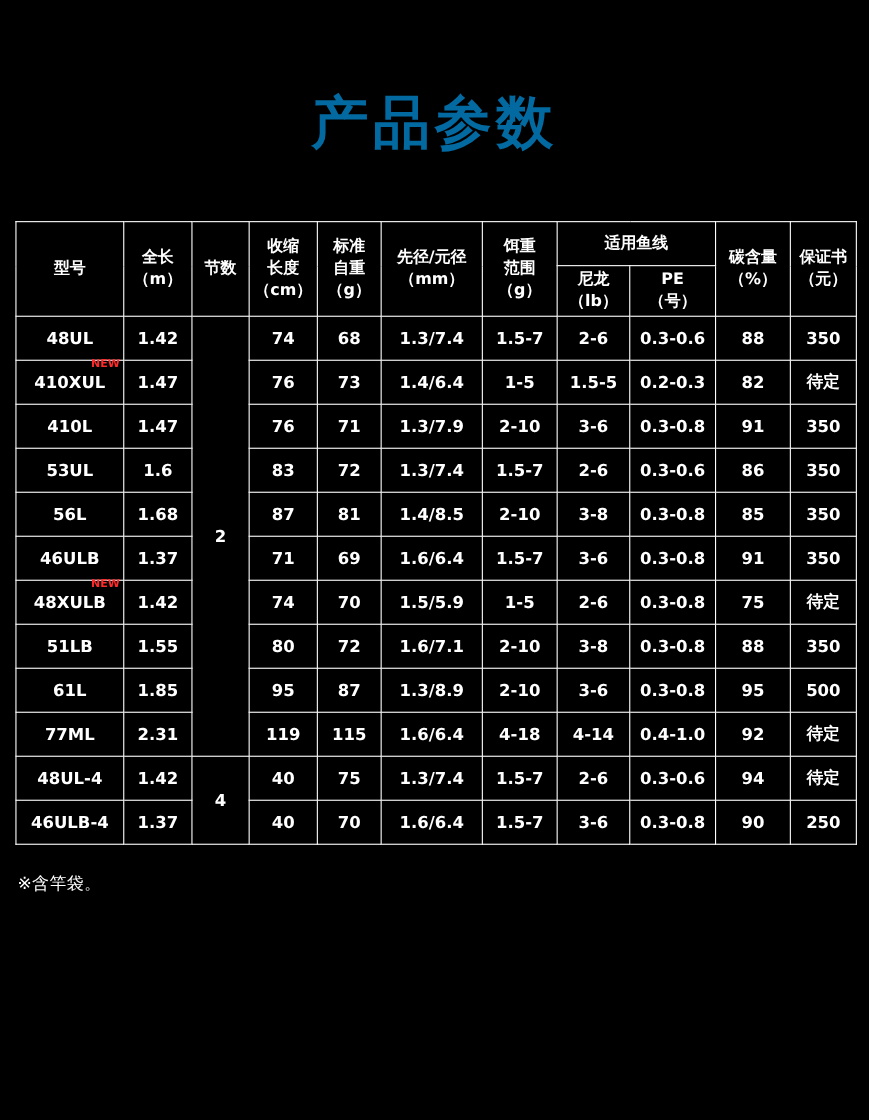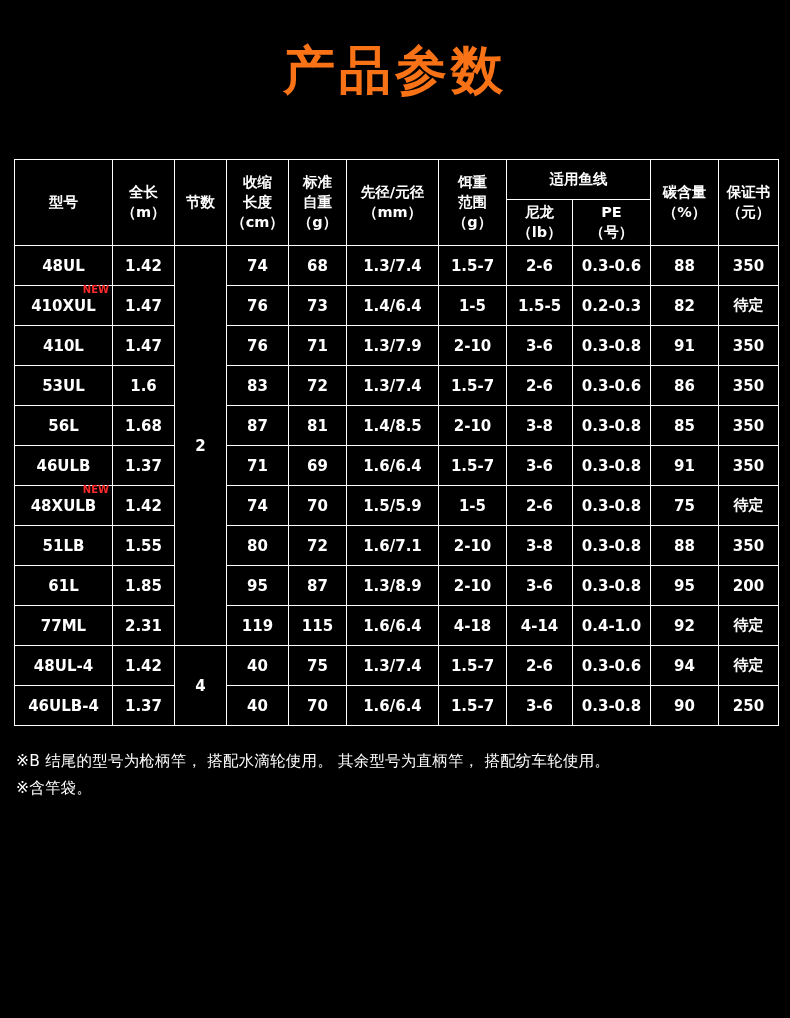--- a/index.html
+++ b/index.html
@@ -14,23 +14,23 @@
     position: relative;
     font-family: "DejaVu Sans", "Liberation Sans", sans-serif;
     color: #ffffff;
     overflow: hidden;
   }
   .page-title {
     text-align: center;
     font-size: 52px;
     font-weight: bold;
     letter-spacing: 4px;
-    padding-top: 42px;
+    padding-top: 84px;
     line-height: 1.1;
-    color: #f97316;
+    color: #0369a1;
   }
   .table-wrap {
     margin: 60px 14px 0 14px;
   }
   table.spec {
     border-collapse: collapse;
     width: 762px;
     table-layout: fixed;
   }
   table.spec th, table.spec td {
@@ -261,21 +261,21 @@
         <tr>
           <td class="model">61L</td>
           <td class="num">1.85</td>
           <td class="num">95</td>
           <td class="num">87</td>
           <td class="num">1.3/8.9</td>
           <td class="num">2-10</td>
           <td class="num">3-6</td>
           <td class="num">0.3-0.8</td>
           <td class="num">95</td>
-          <td class="num">200</td>
+          <td class="num">500</td>
         </tr>
         <tr>
           <td class="model">77ML</td>
           <td class="num">2.31</td>
           <td class="num">119</td>
           <td class="num">115</td>
           <td class="num">1.6/6.4</td>
           <td class="num">4-18</td>
           <td class="num">4-14</td>
           <td class="num">0.4-1.0</td>
@@ -305,15 +305,14 @@
           <td class="num">3-6</td>
           <td class="num">0.3-0.8</td>
           <td class="num">90</td>
           <td class="num">250</td>
         </tr>
       </tbody>
   </table>
 </div>
 
 <div class="notes">
-  <p>※B 结尾的型号为枪柄竿， 搭配水滴轮使用。 其余型号为直柄竿， 搭配纺车轮使用。</p>
   <p>※含竿袋。</p>
 </div>
 
 </body></html>

